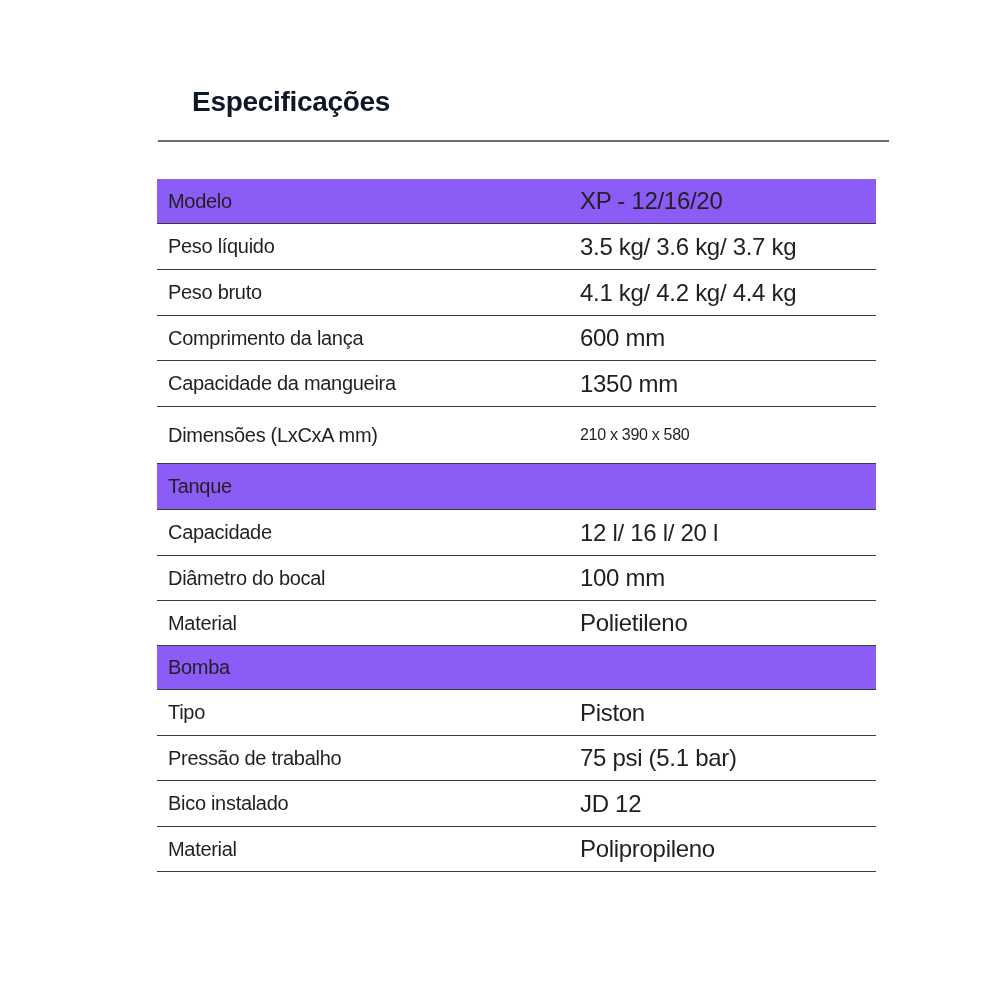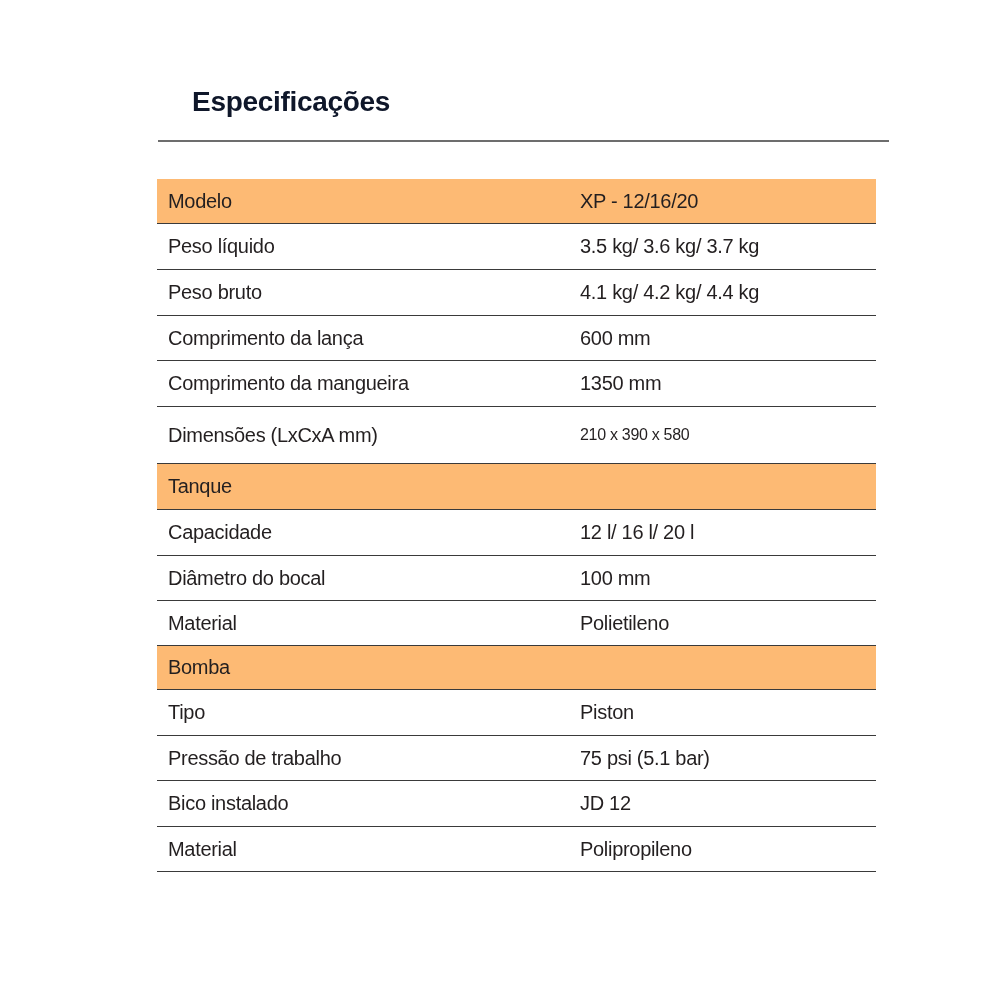--- a/index.html
+++ b/index.html
@@ -1,23 +1,23 @@
 <!DOCTYPE html>
 <html><head>
 <meta charset="utf-8">
 <style>
   html, body { margin:0; padding:0; background:#ffffff; }
   body { width:1000px; height:1000px; position:relative; font-family:"Liberation Sans", sans-serif; color:#231f20; }
   .title { position:absolute; left:192px; top:86px; font-size:28px; font-weight:bold; letter-spacing:-0.3px; color:#0f172a; }
   .title-rule { position:absolute; left:158px; top:140px; width:731px; height:0; border-top:2px solid #6d6d6d; }
   .spec-table { position:absolute; left:157px; top:179px; width:719px; border-collapse:collapse; }
   .row { display:flex; align-items:center; border-bottom:1.5px solid #3a3a3a; box-sizing:border-box; }
-  .row.section { background:#fdba74; }
+  .row.section { background:#8b5cf6; }
   .cell-label { width:412px; padding-left:11px; font-size:20px; letter-spacing:-0.3px; }
-  .cell-value { flex:1; font-size:20px; letter-spacing:-0.3px; }
+  .cell-value { flex:1; font-size:24px; letter-spacing:-0.3px; }
   .cell-value.small { font-size:16px; line-height:28px; }
 </style>
 </head>
 <body>
 
 <div class="title">Especificações</div>
 <div class="title-rule"></div>
 
 <div class="spec-table">
   <div class="row section" style="height:45px">
@@ -30,21 +30,21 @@
   </div>
   <div class="row" style="height:46px">
     <div class="cell-label">Peso bruto</div>
     <div class="cell-value">4.1 kg/ 4.2 kg/ 4.4 kg</div>
   </div>
   <div class="row" style="height:45px">
     <div class="cell-label">Comprimento da lança</div>
     <div class="cell-value">600 mm</div>
   </div>
   <div class="row" style="height:46px">
-    <div class="cell-label">Comprimento da mangueira</div>
+    <div class="cell-label">Capacidade da mangueira</div>
     <div class="cell-value">1350 mm</div>
   </div>
   <div class="row" style="height:57px">
     <div class="cell-label">Dimensões (LxCxA mm)</div>
     <div class="cell-value small">
       <div>210 x 390 x 580</div>
     </div>
   </div>
   <div class="row section" style="height:46px">
     <div class="cell-label">Tanque</div>

